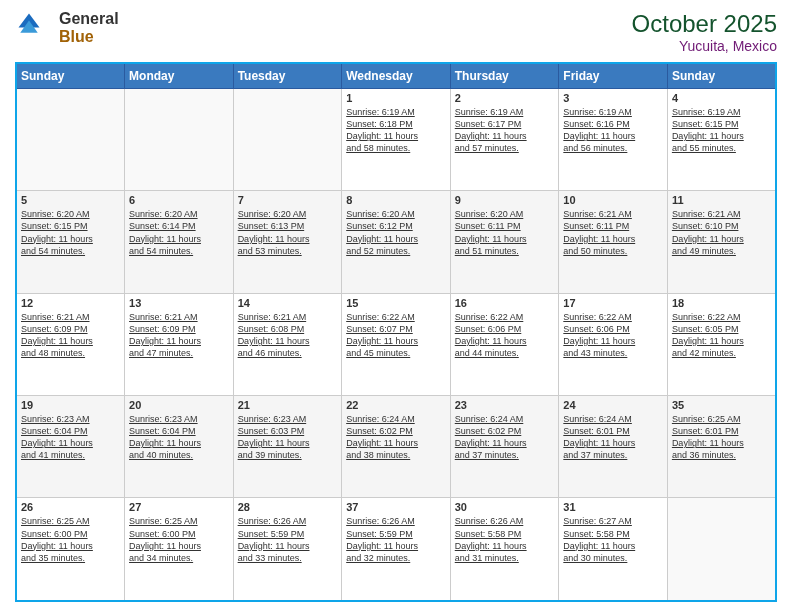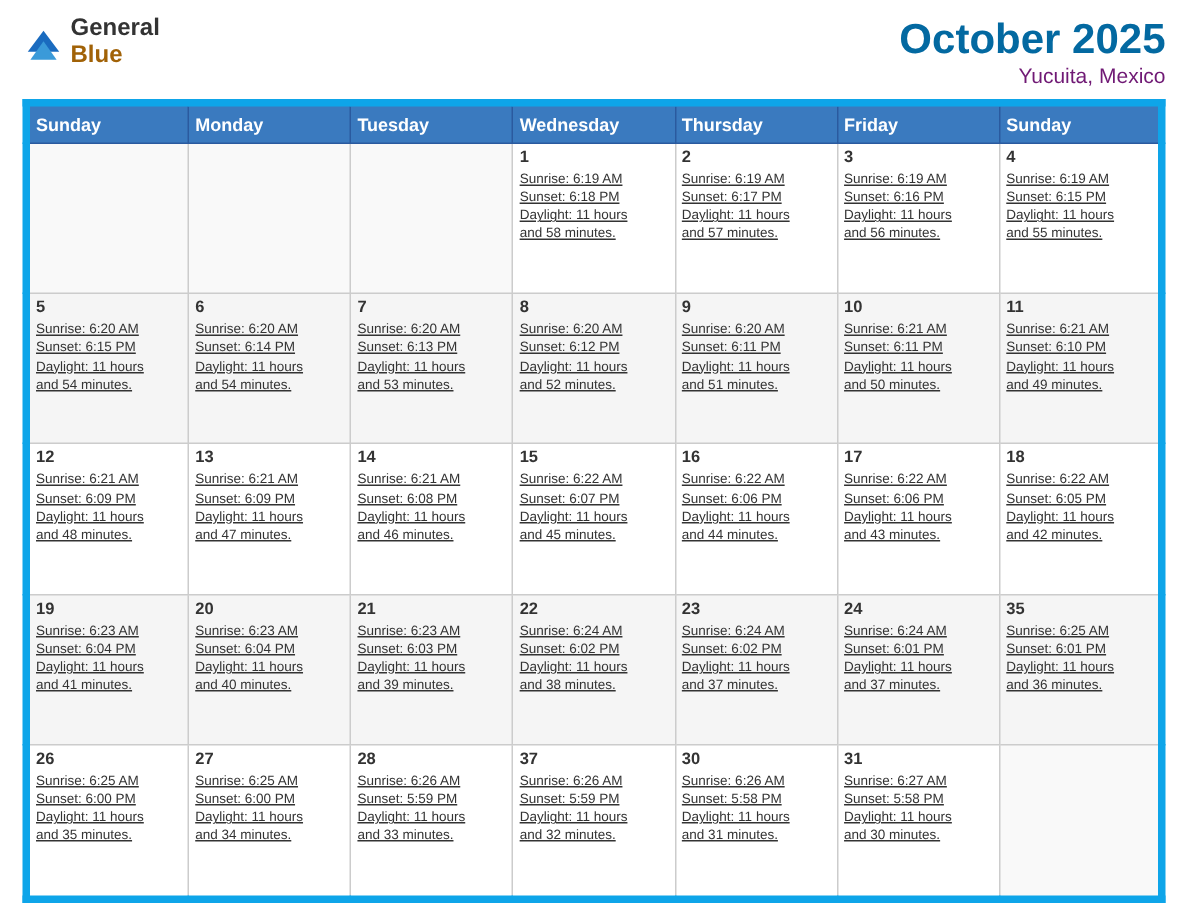--- a/index.html
+++ b/index.html
@@ -18,22 +18,22 @@
       flex-direction: column;
     }
     .header {
       display: flex;
       justify-content: space-between;
       align-items: flex-start;
       margin-bottom: 8px;
     }
     .logo {
       display: flex;
-      align-items: flex-end;
-      gap: 4px;
+      align-items: flex-start;
+      gap: 16px;
     }
     .logo-text {
       display: flex;
       flex-direction: column;
       line-height: 1.1;
     }
     .logo-general {
       font-size: 16px;
       font-weight: bold;
       color: #333;
@@ -44,31 +44,31 @@
       color: #a16207;
     }
     .logo-icon {
       width: 28px;
       height: 28px;
     }
     .title-section {
       text-align: right;
     }
     .month-title {
-      font-size: 28px;
-      font-weight: bold;
-      color: #0369a1;
+      font-size: 24px;
+      font-weight: normal;
+      color: #14532d;
     }
     .location {
       font-size: 14px;
       color: #701a75;
     }
     .calendar {
       flex: 1;
-      border: 5px solid #0ea5e9;
+      border: 2px solid #0ea5e9;
       border-collapse: collapse;
       width: 100%;
       table-layout: fixed;
     }
     .calendar th {
       background-color: #3a7abf;
       color: #fff;
       font-size: 12px;
       font-weight: bold;
       padding: 5px 4px;

